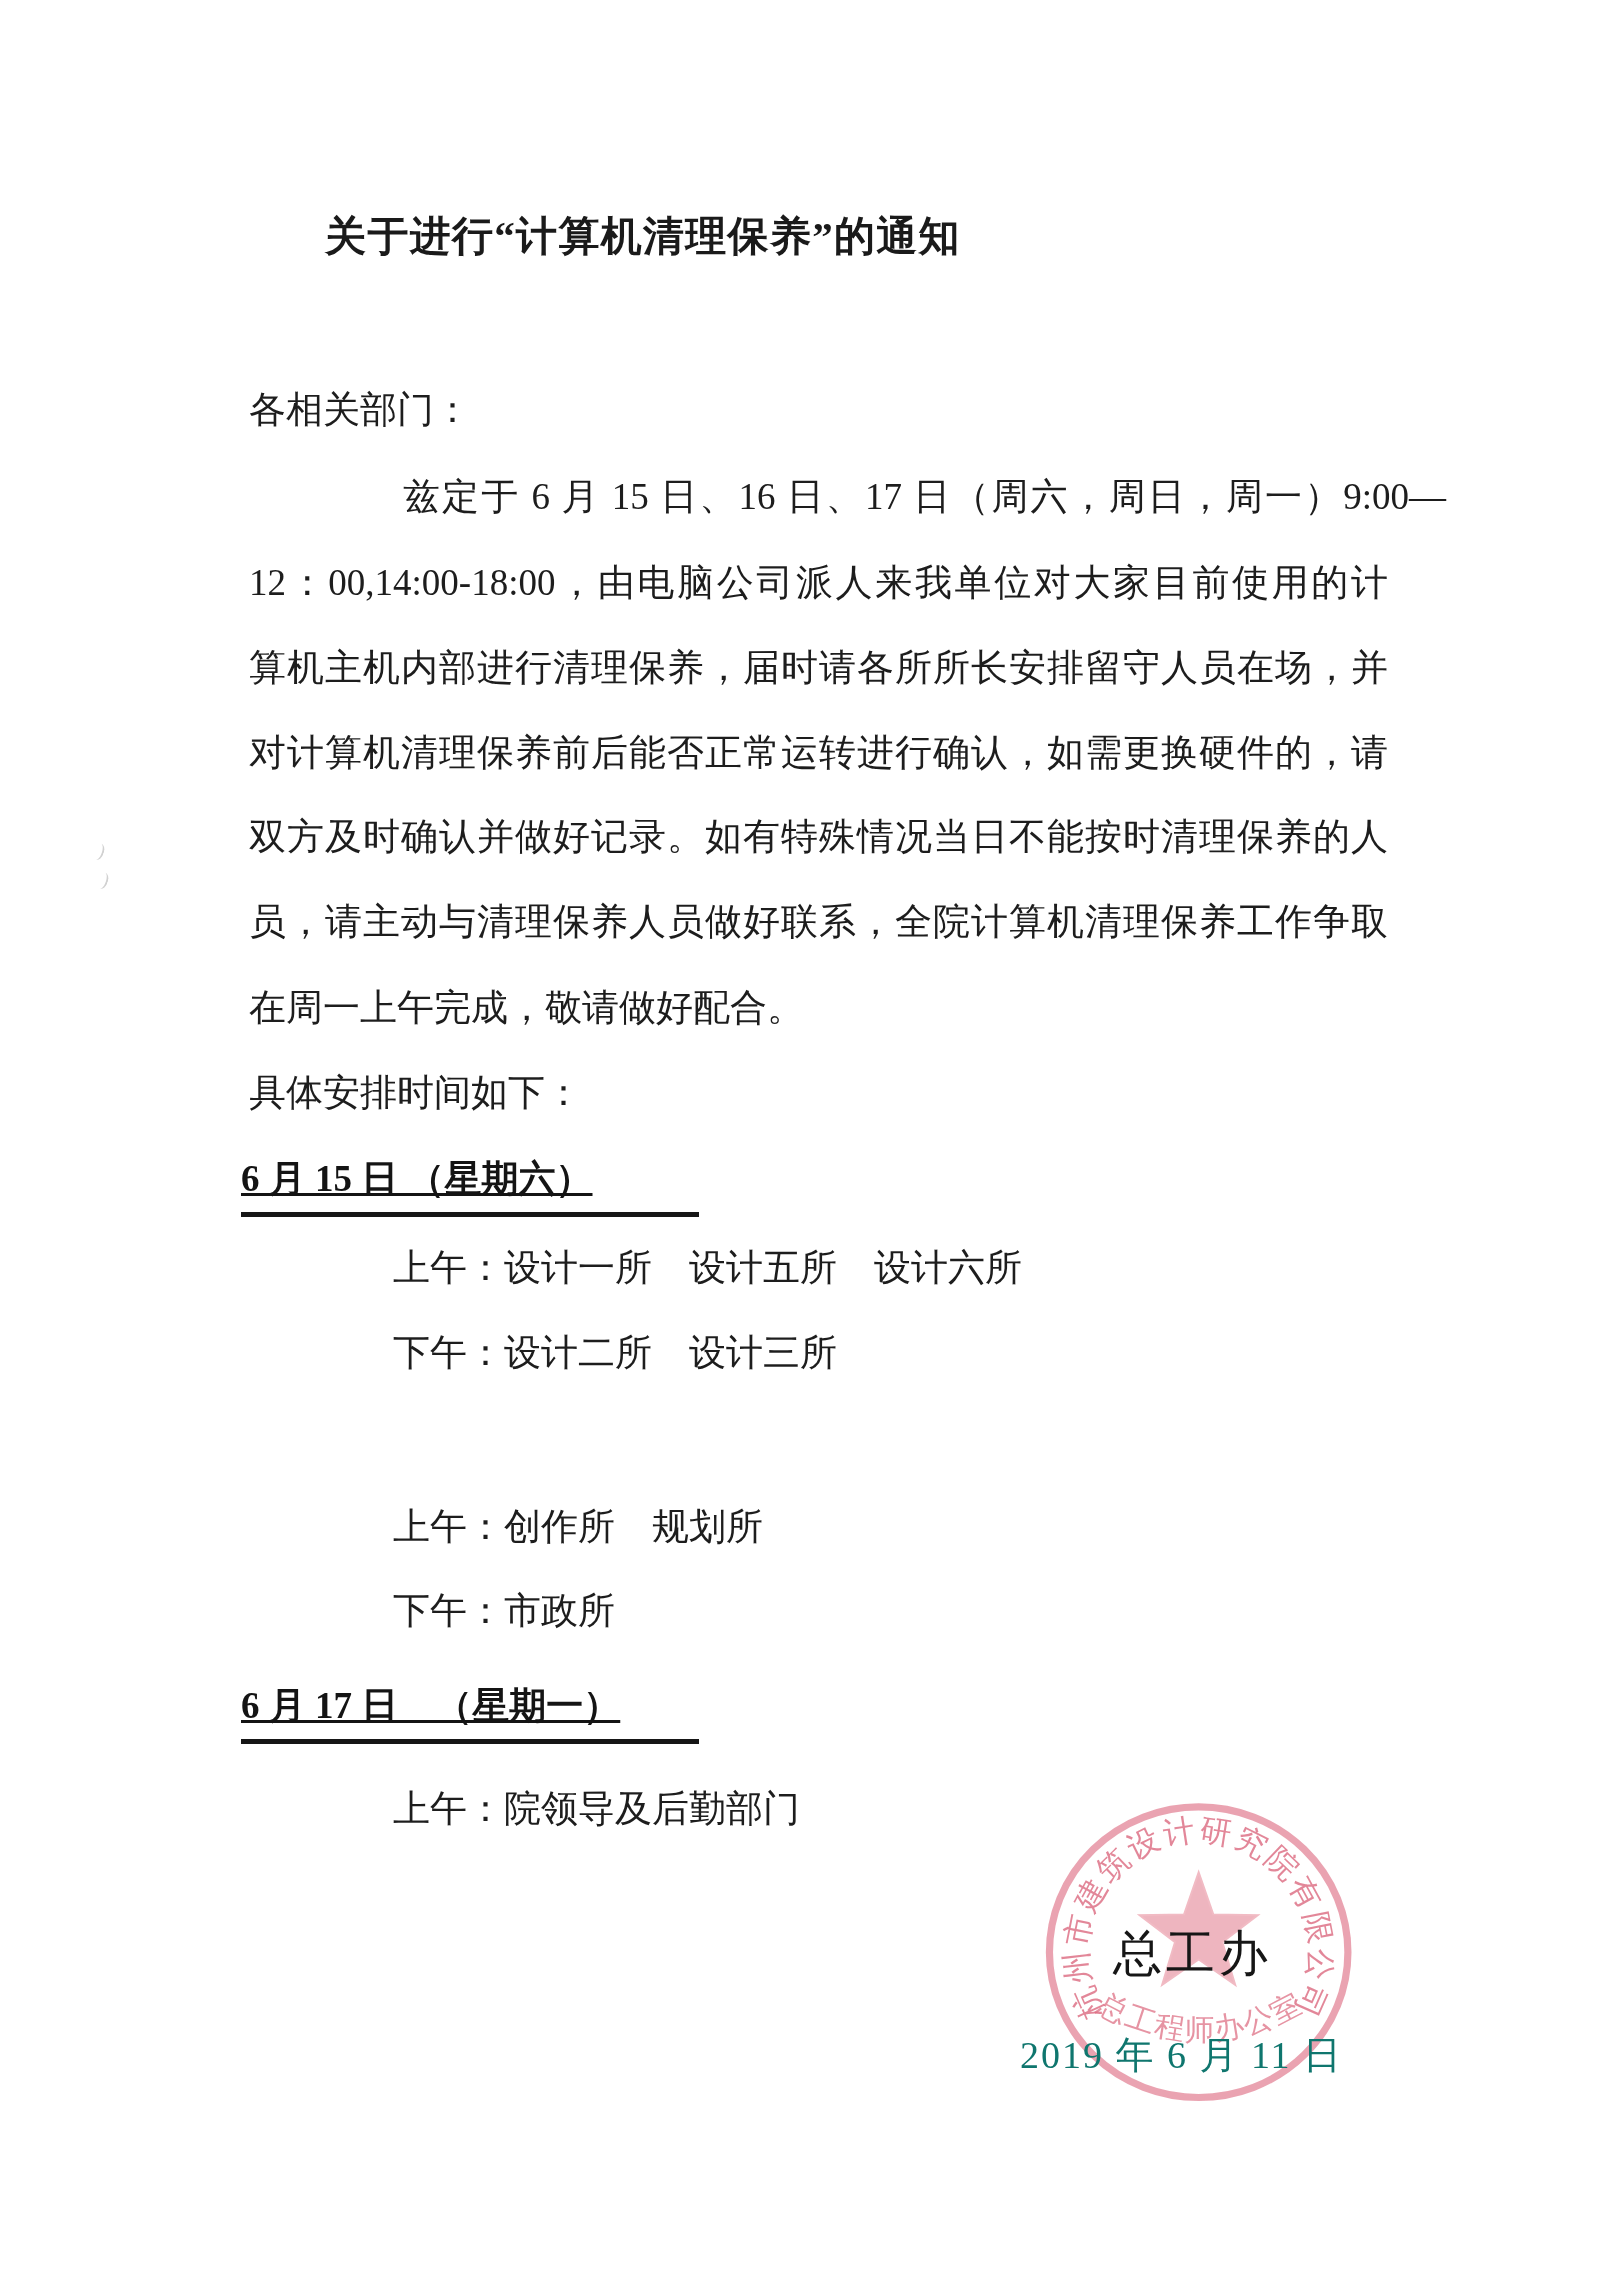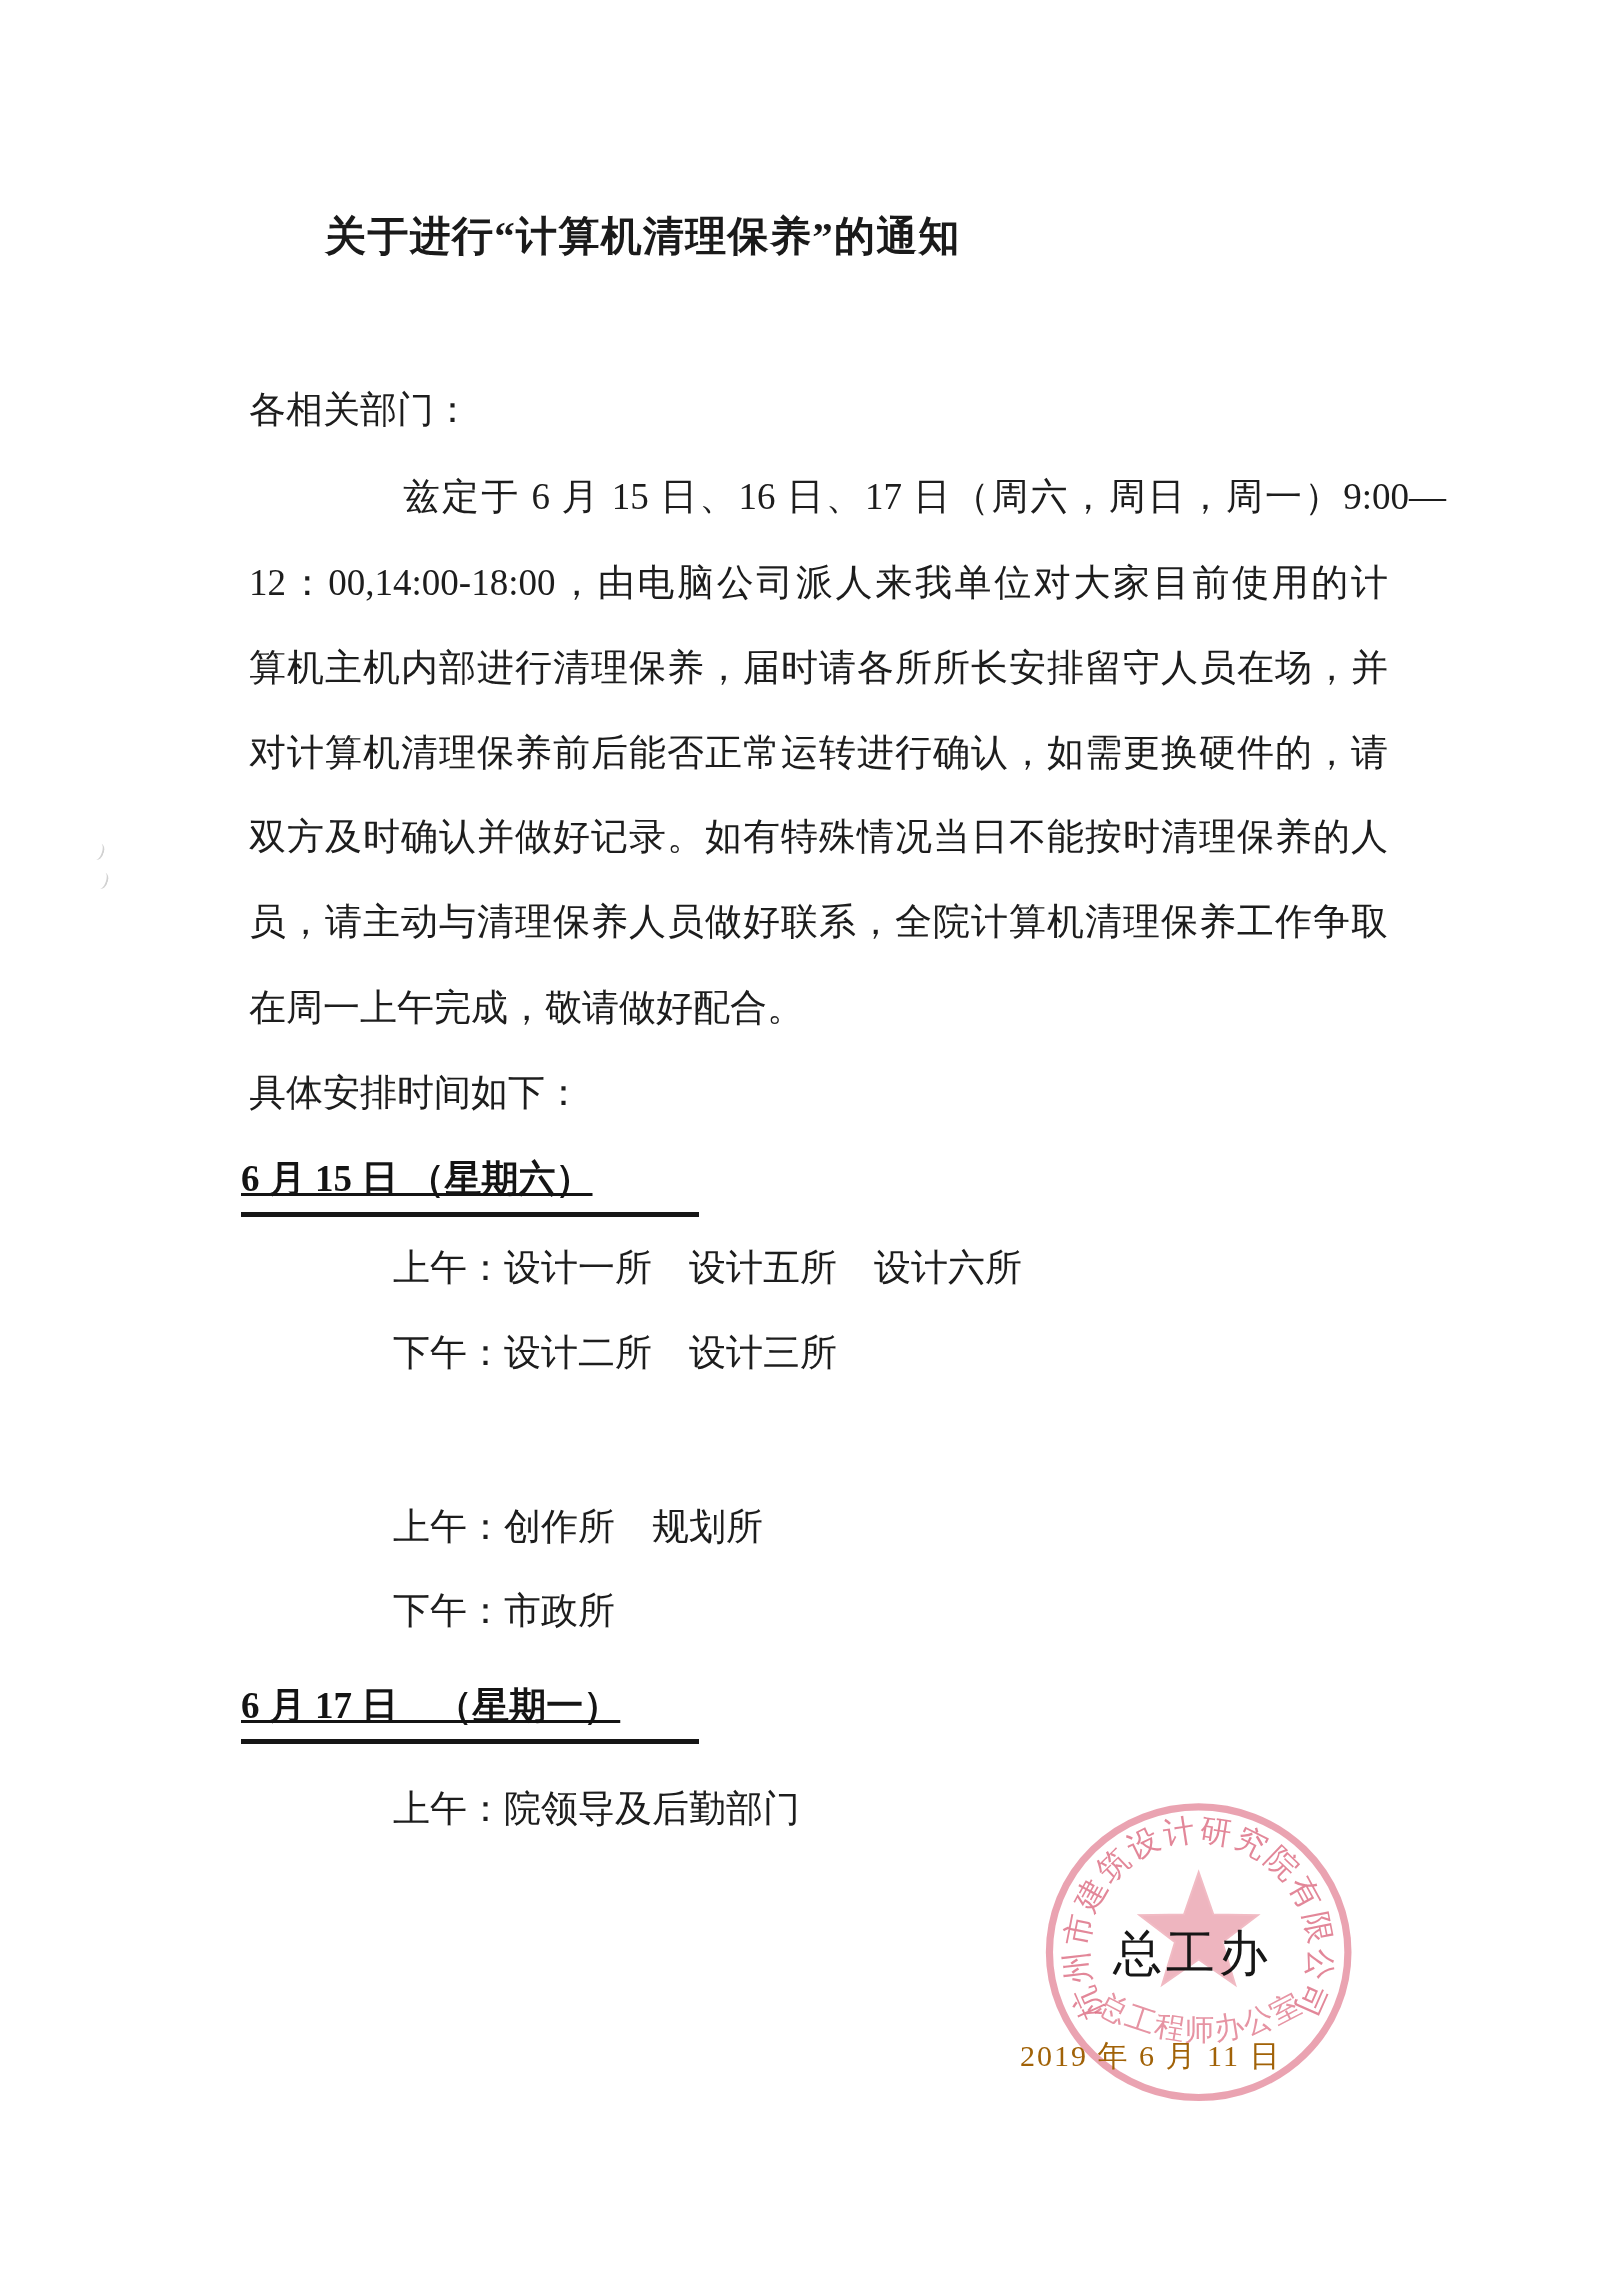--- a/index.html
+++ b/index.html
@@ -36,22 +36,22 @@
     text-decoration:underline;
   }
   .sched { left:393px; }
   .sig-name {
     position:absolute; left:1113px; top:1931px;
     font-size:49px; line-height:46px; letter-spacing:3.9px;
     color:#161616; z-index:3;
   }
   .sig-date {
     position:absolute; left:1020px; top:2033px;
-    font-size:30px; line-height:45px; letter-spacing:2px;
-    color:#a16207; z-index:3;
+    font-size:38px; line-height:45px; letter-spacing:2px;
+    color:#0f766e; z-index:3;
   }
   .stamp {
     position:absolute; left:1037px; top:1797px;
     width:324px; height:311px;
     z-index:2; opacity:.88;
   }
   .speck {
     position:absolute;
     width:9.2px; height:17px;
     border-right:2px solid #9a9a9a;

